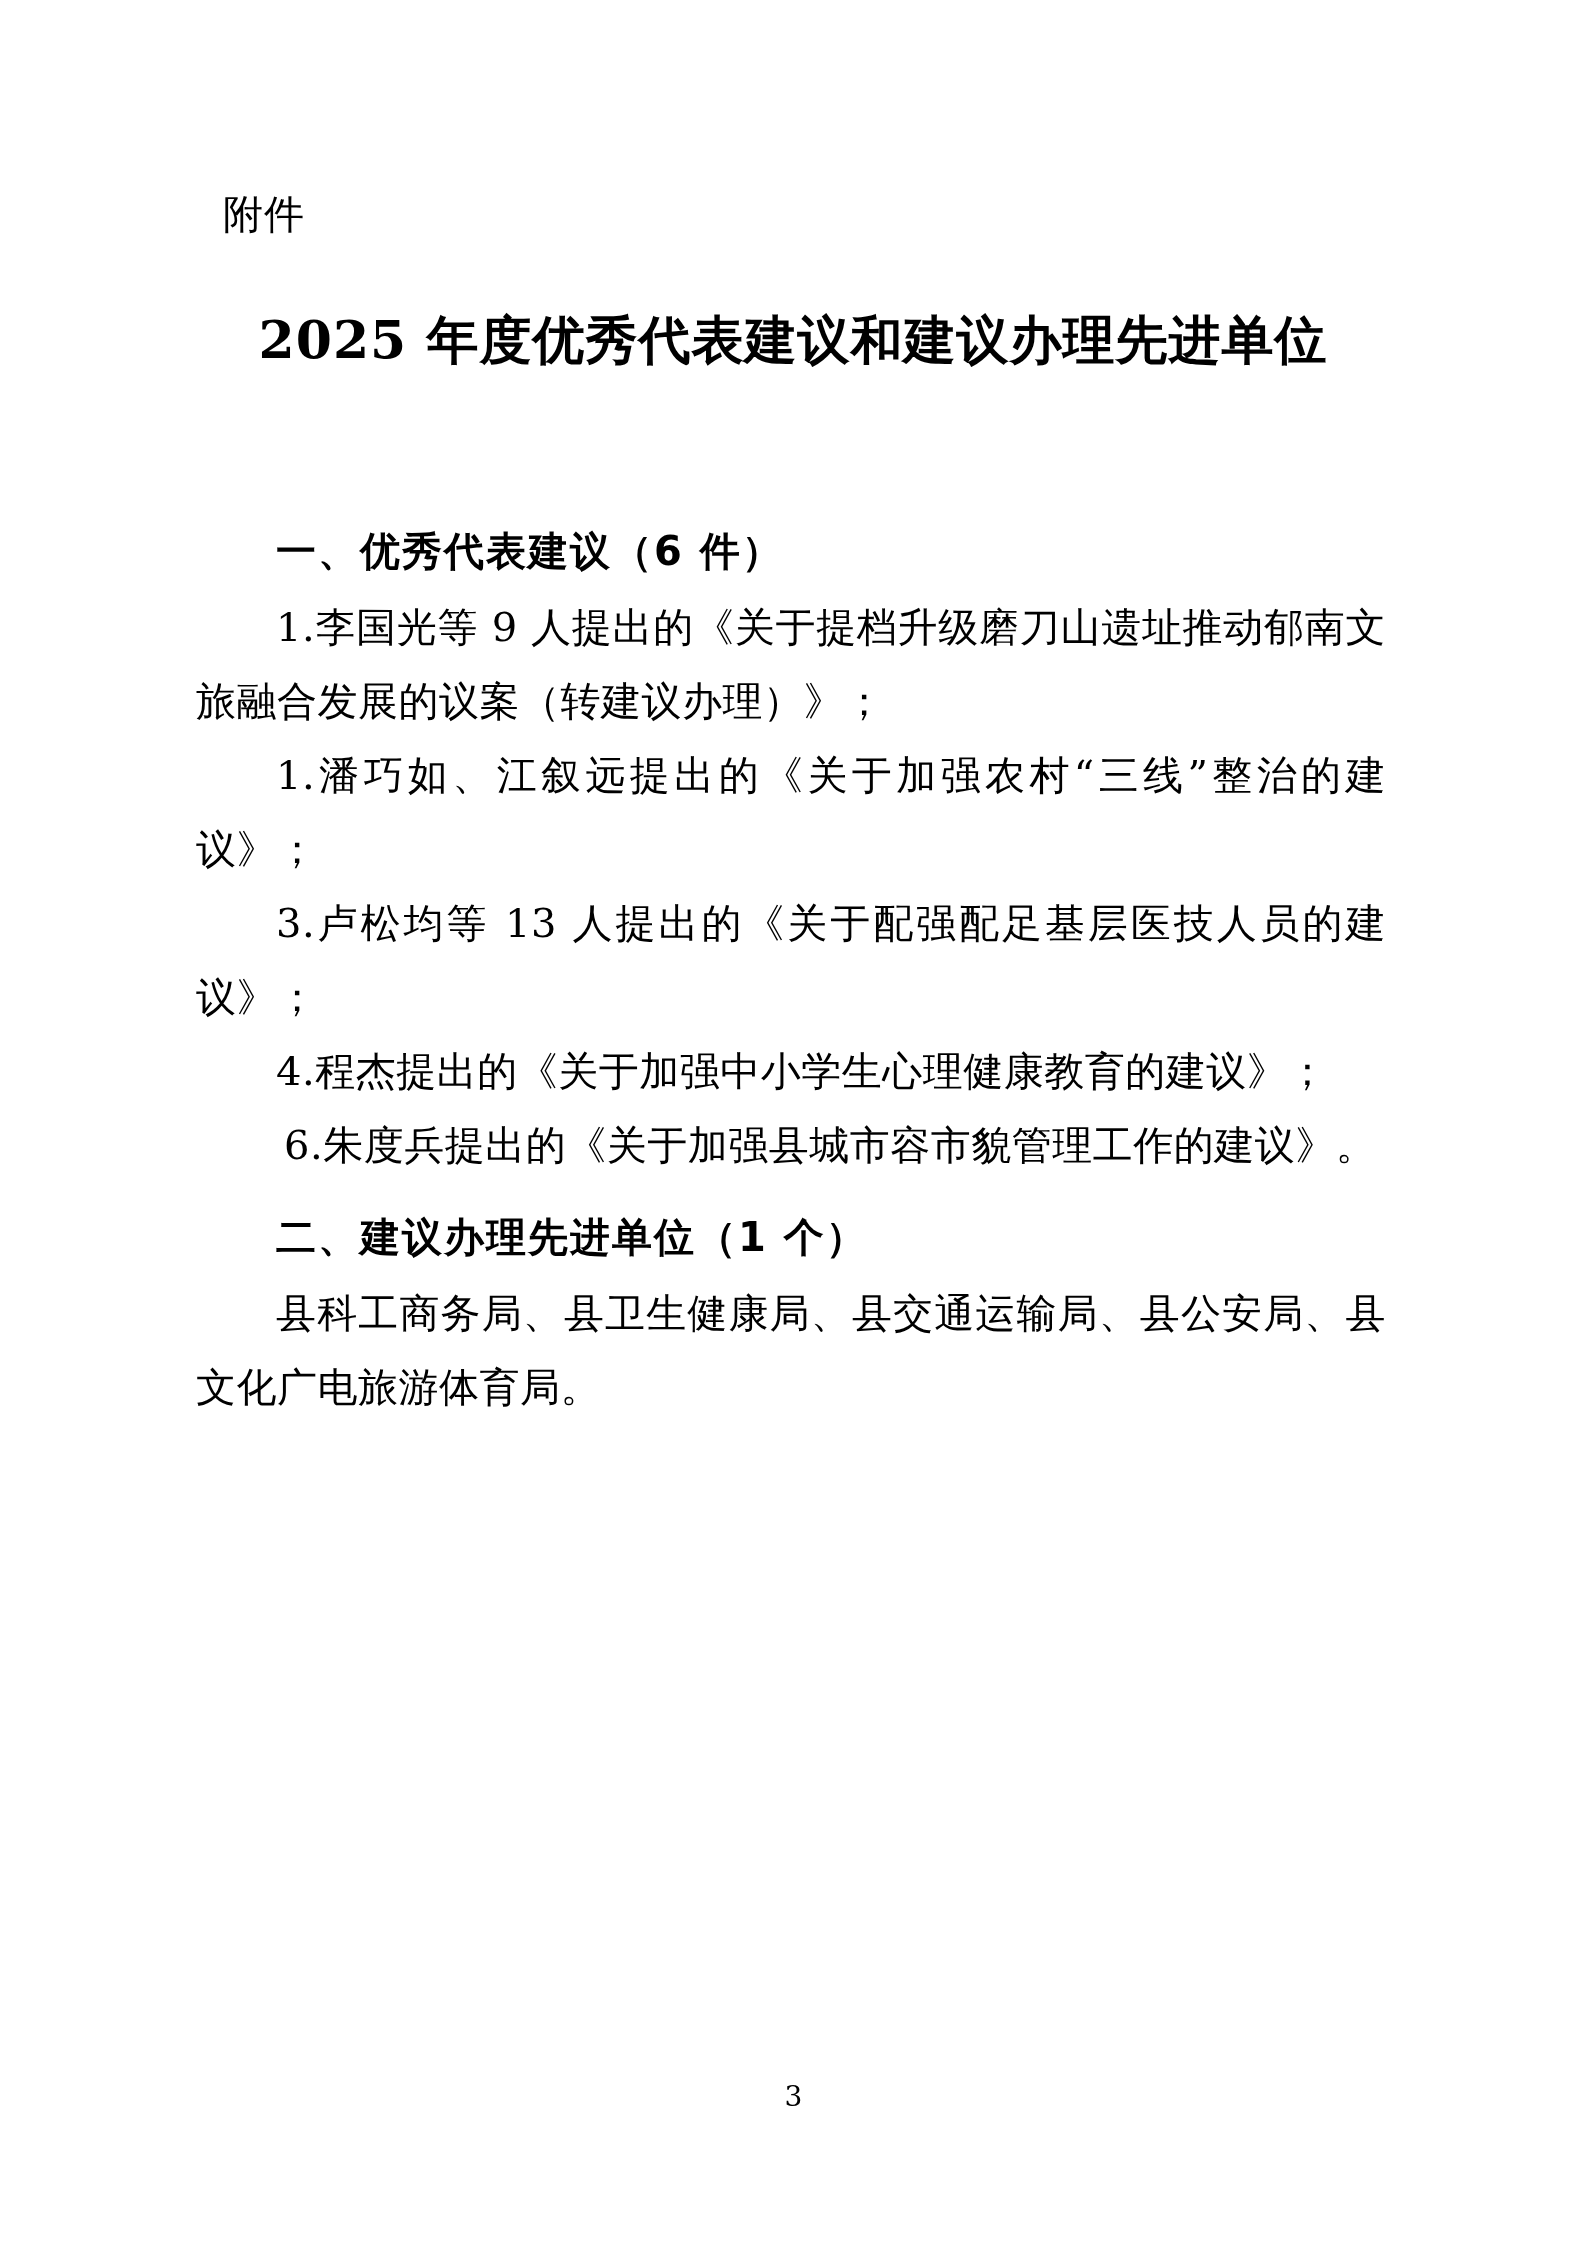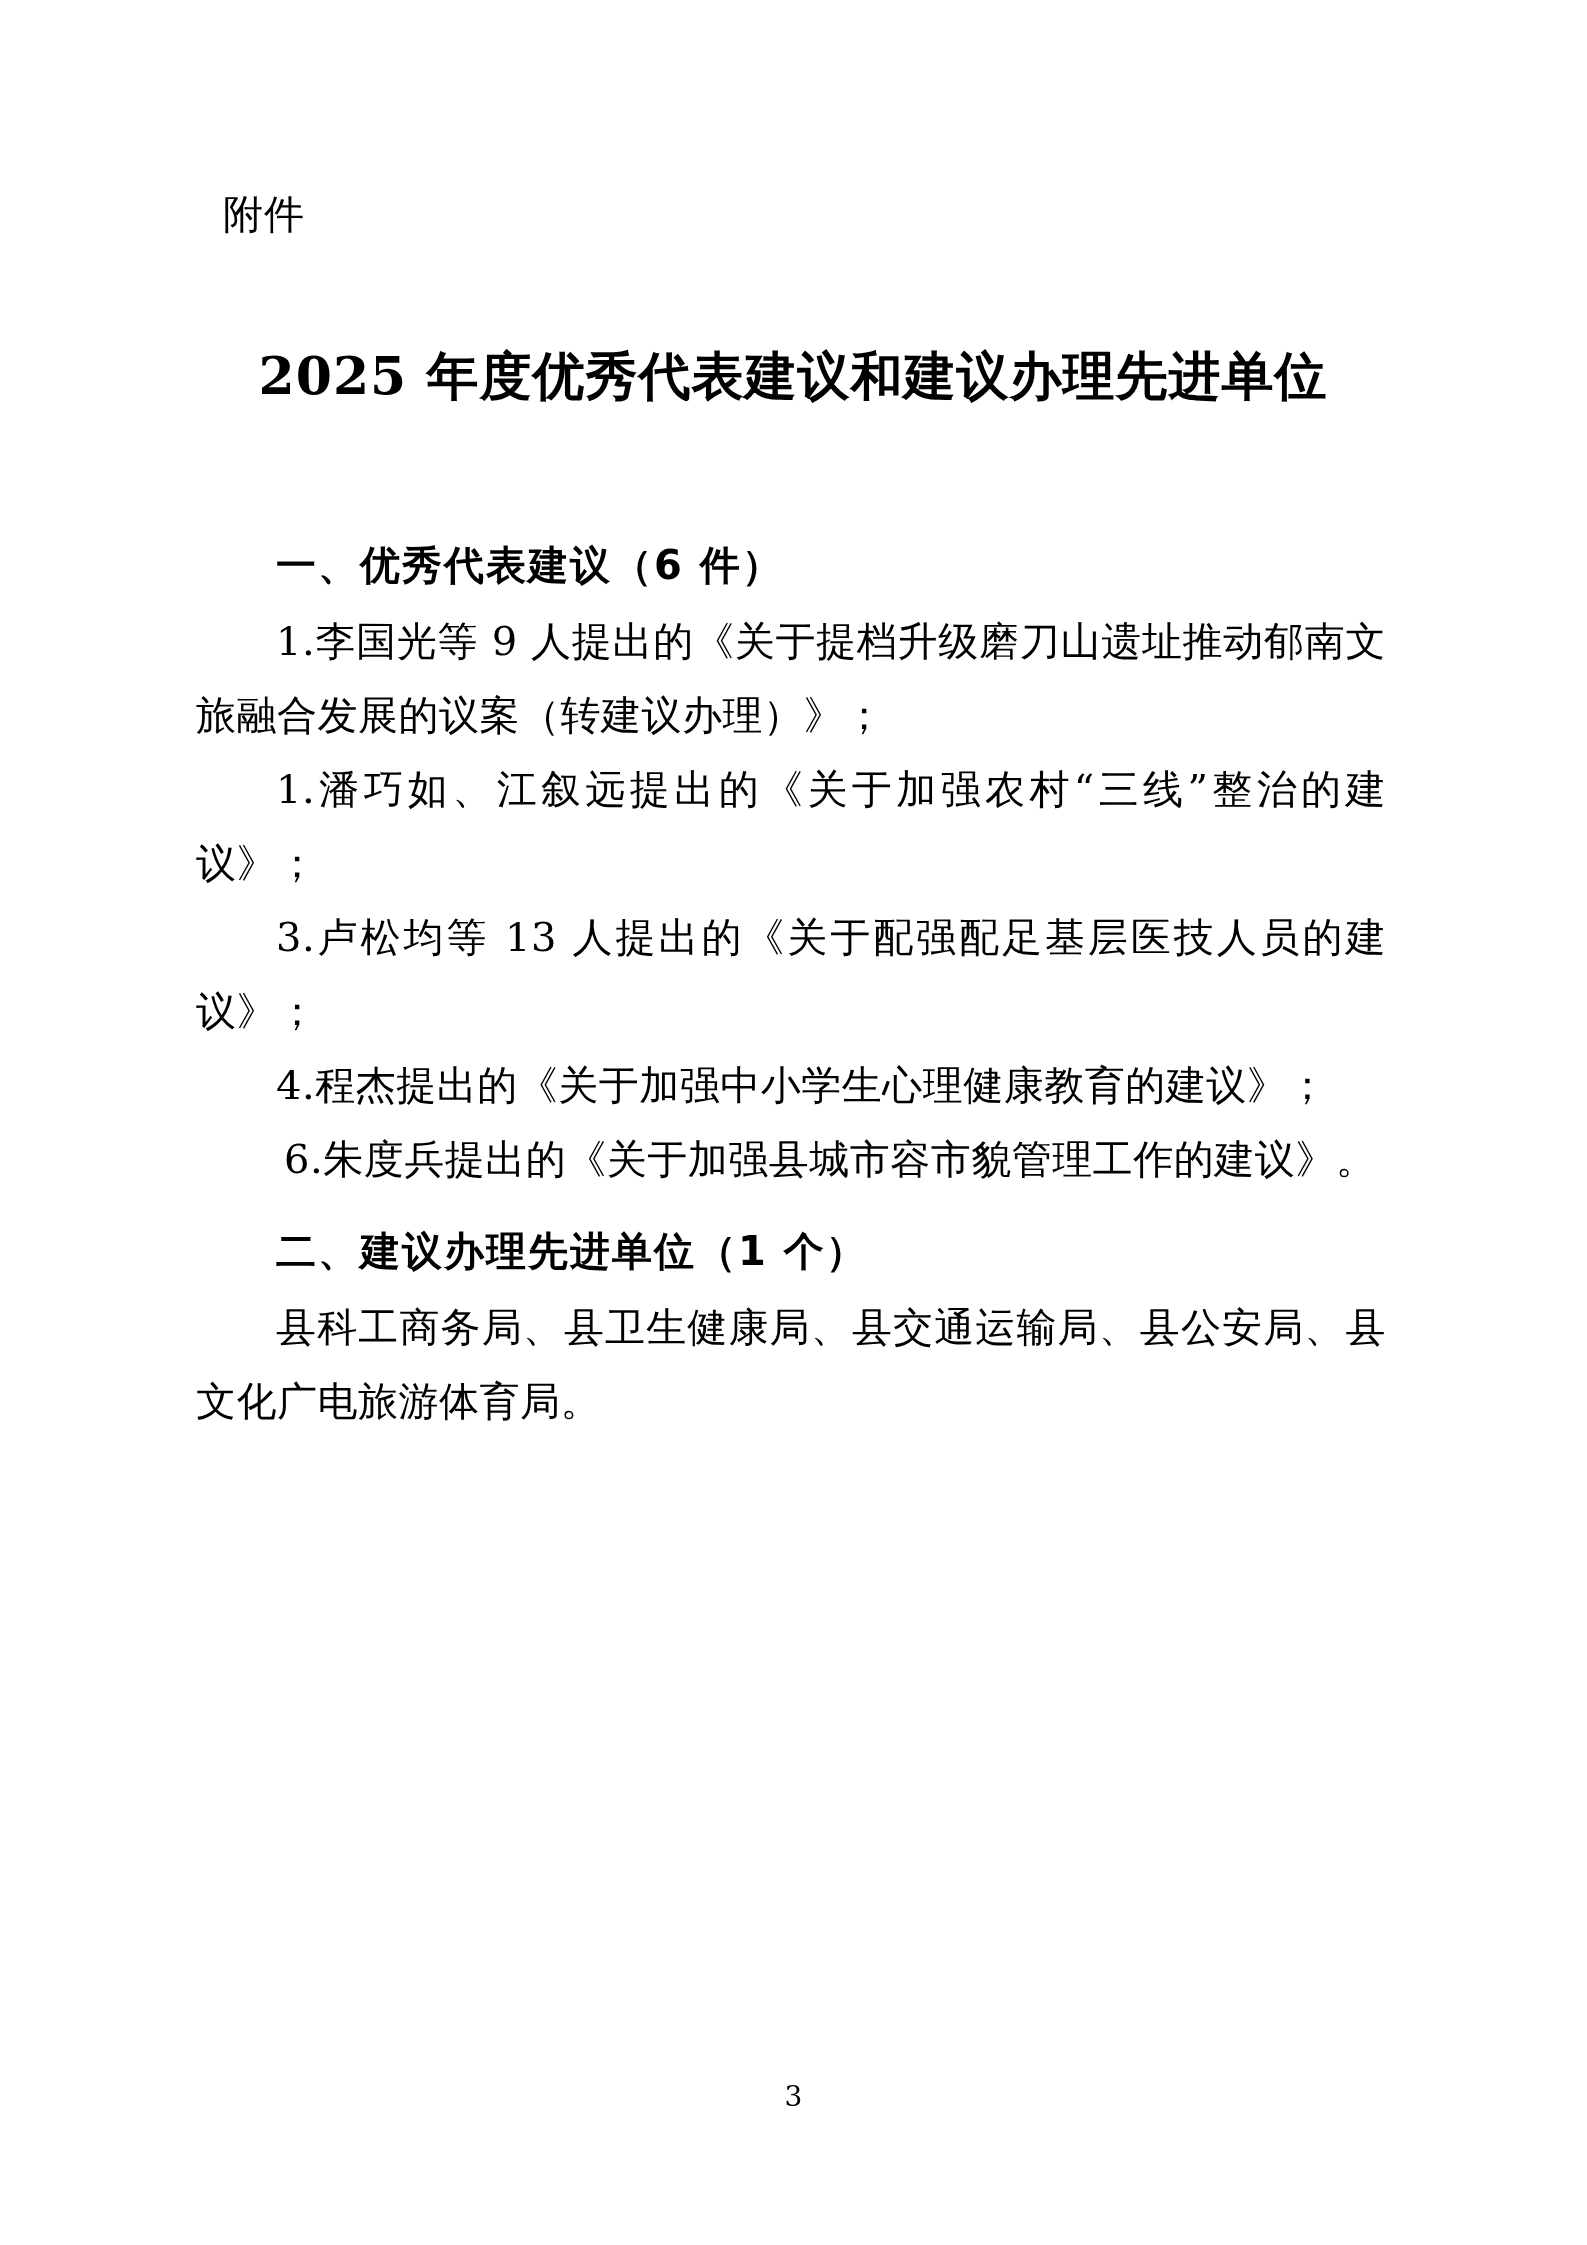--- a/index.html
+++ b/index.html
@@ -35,26 +35,25 @@
     position: absolute;
     left: 223px;
     top: 305px;
     width: 1140px;
     text-align: center;
     font-size: 52px;
     font-weight: bold;
     line-height: 1.35;
     letter-spacing: 1px;
     font-family: "DejaVu Serif", "Liberation Serif", serif;
-    margin-top: 36px;
   }
   .body-area {
     position: absolute;
     left: 196px;
-    top: 510px;
+    top: 496px;
     width: 1190px;
   }
   .section-head {
     font-size: 40px;
     font-weight: bold;
     line-height: 1.85;
     margin-top: 18px;
     margin-bottom: 2px;
     text-indent: 2em;
     letter-spacing: 2px;

